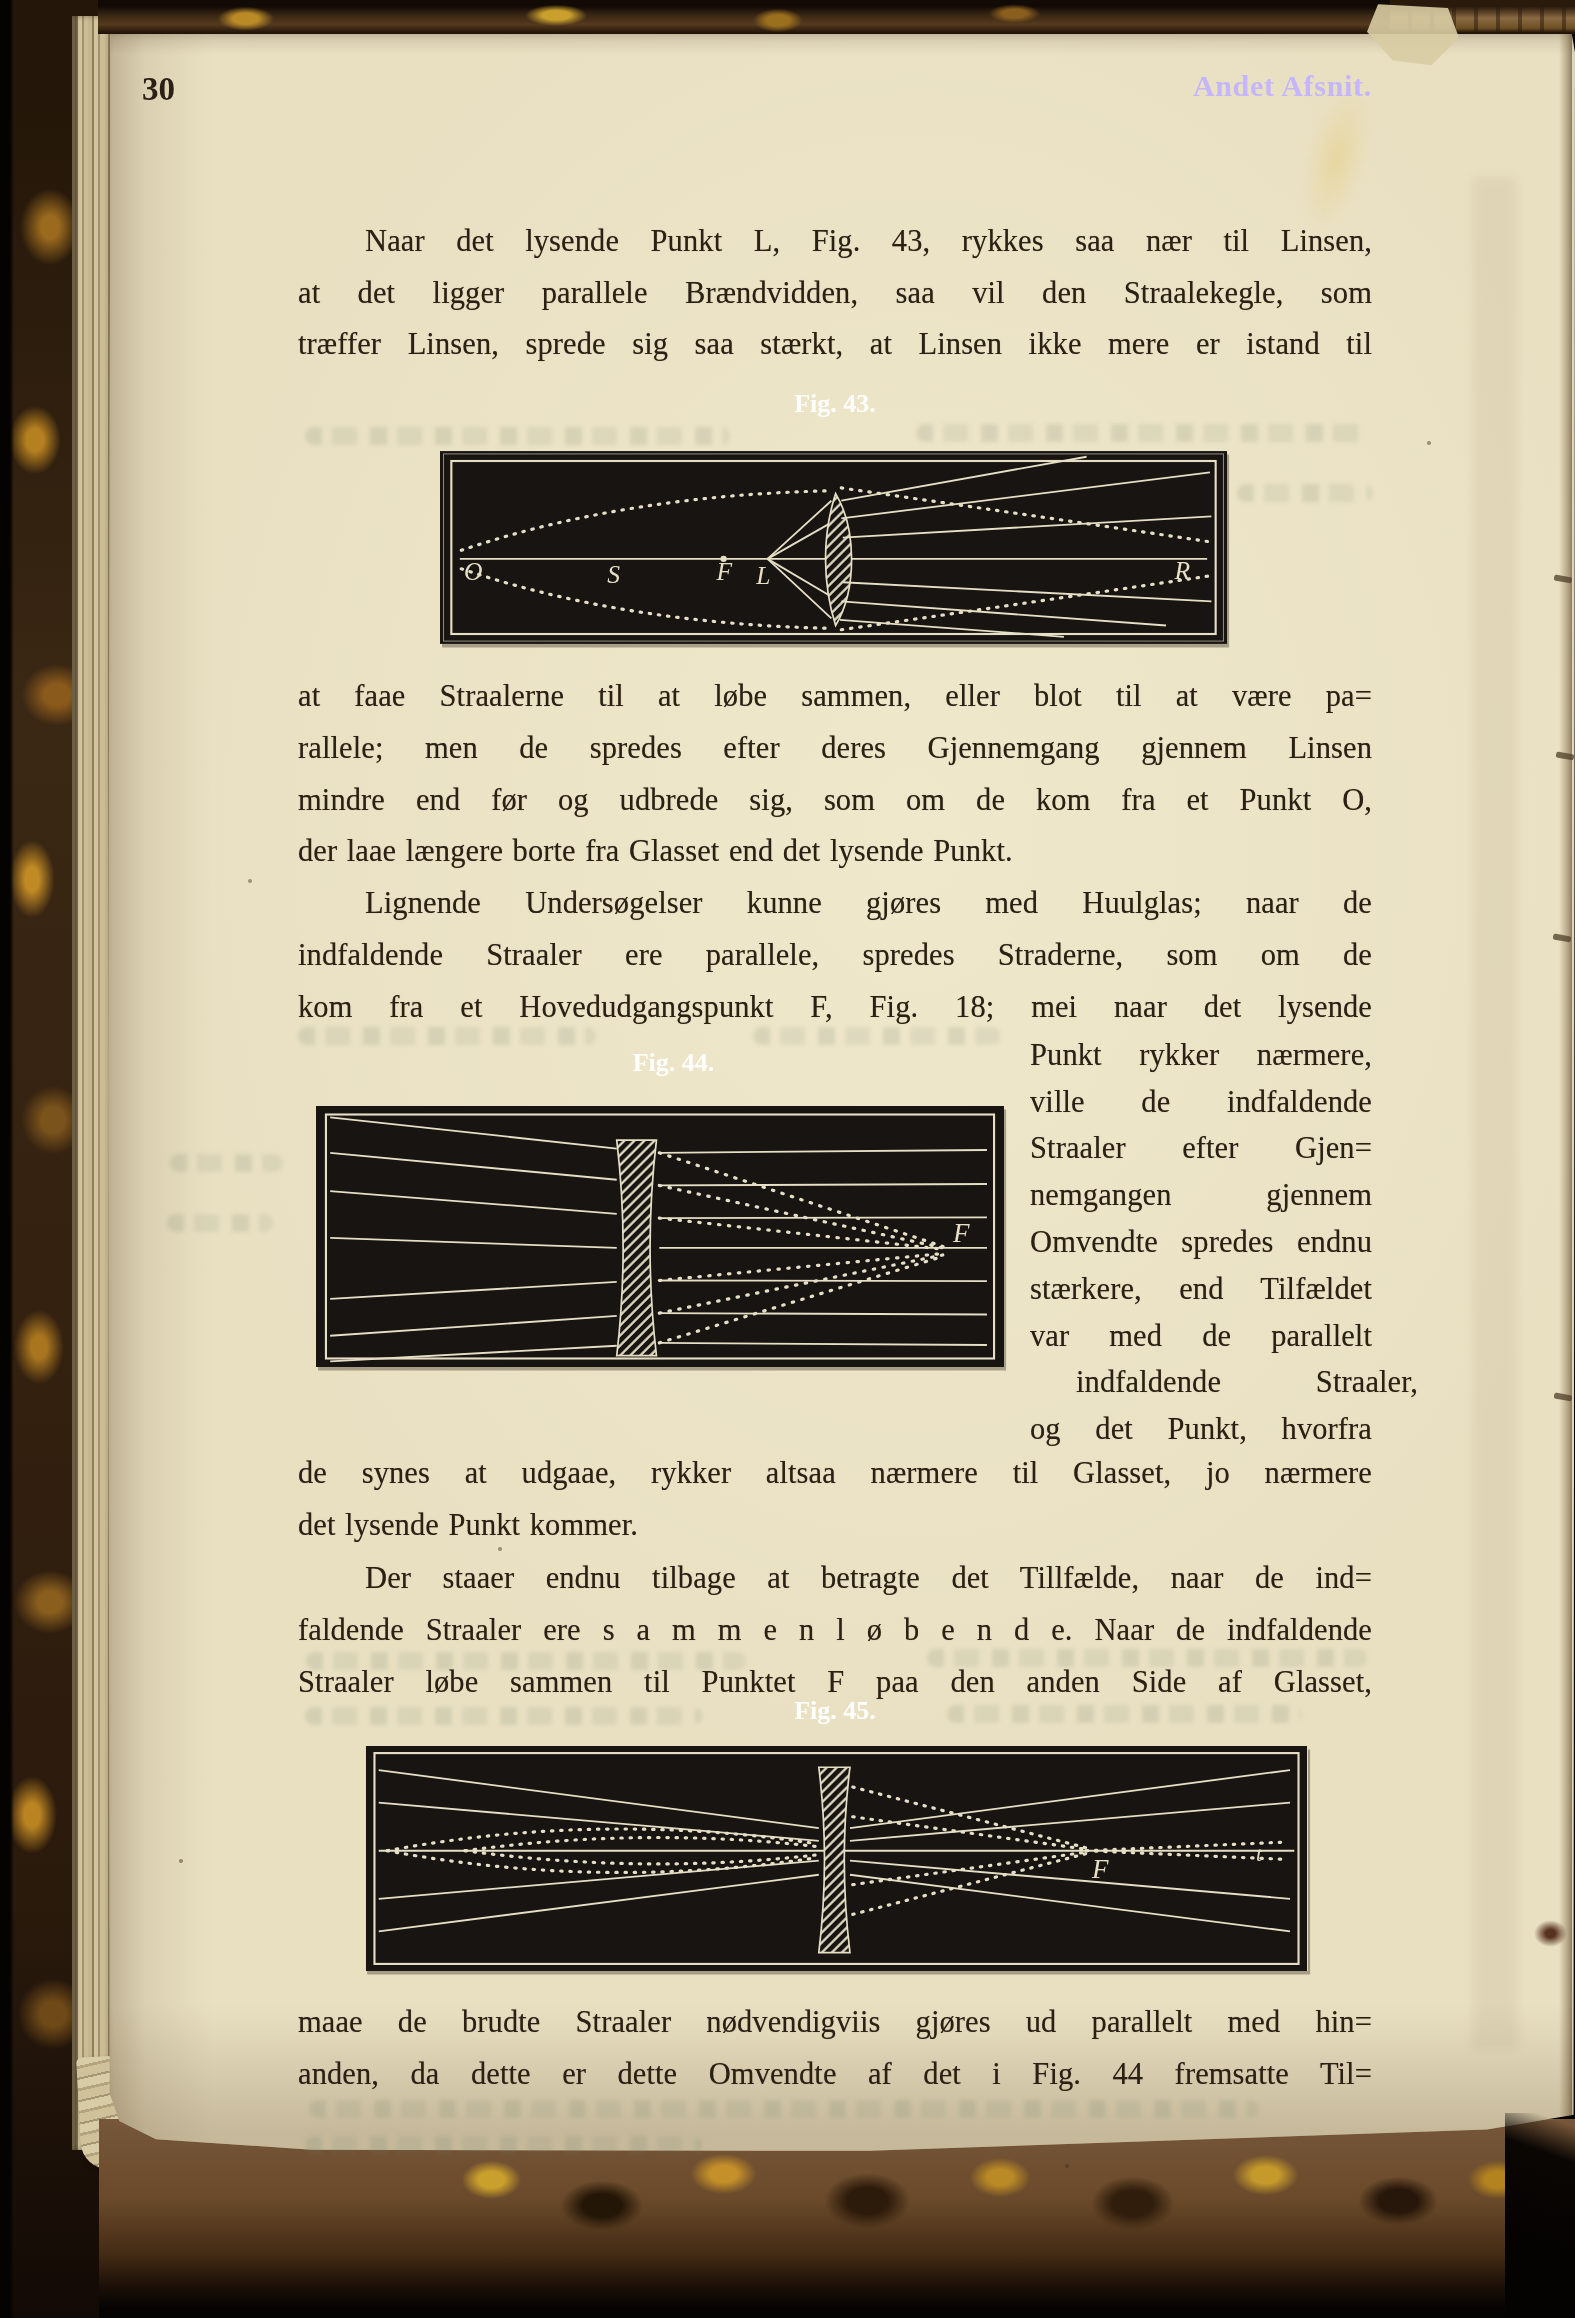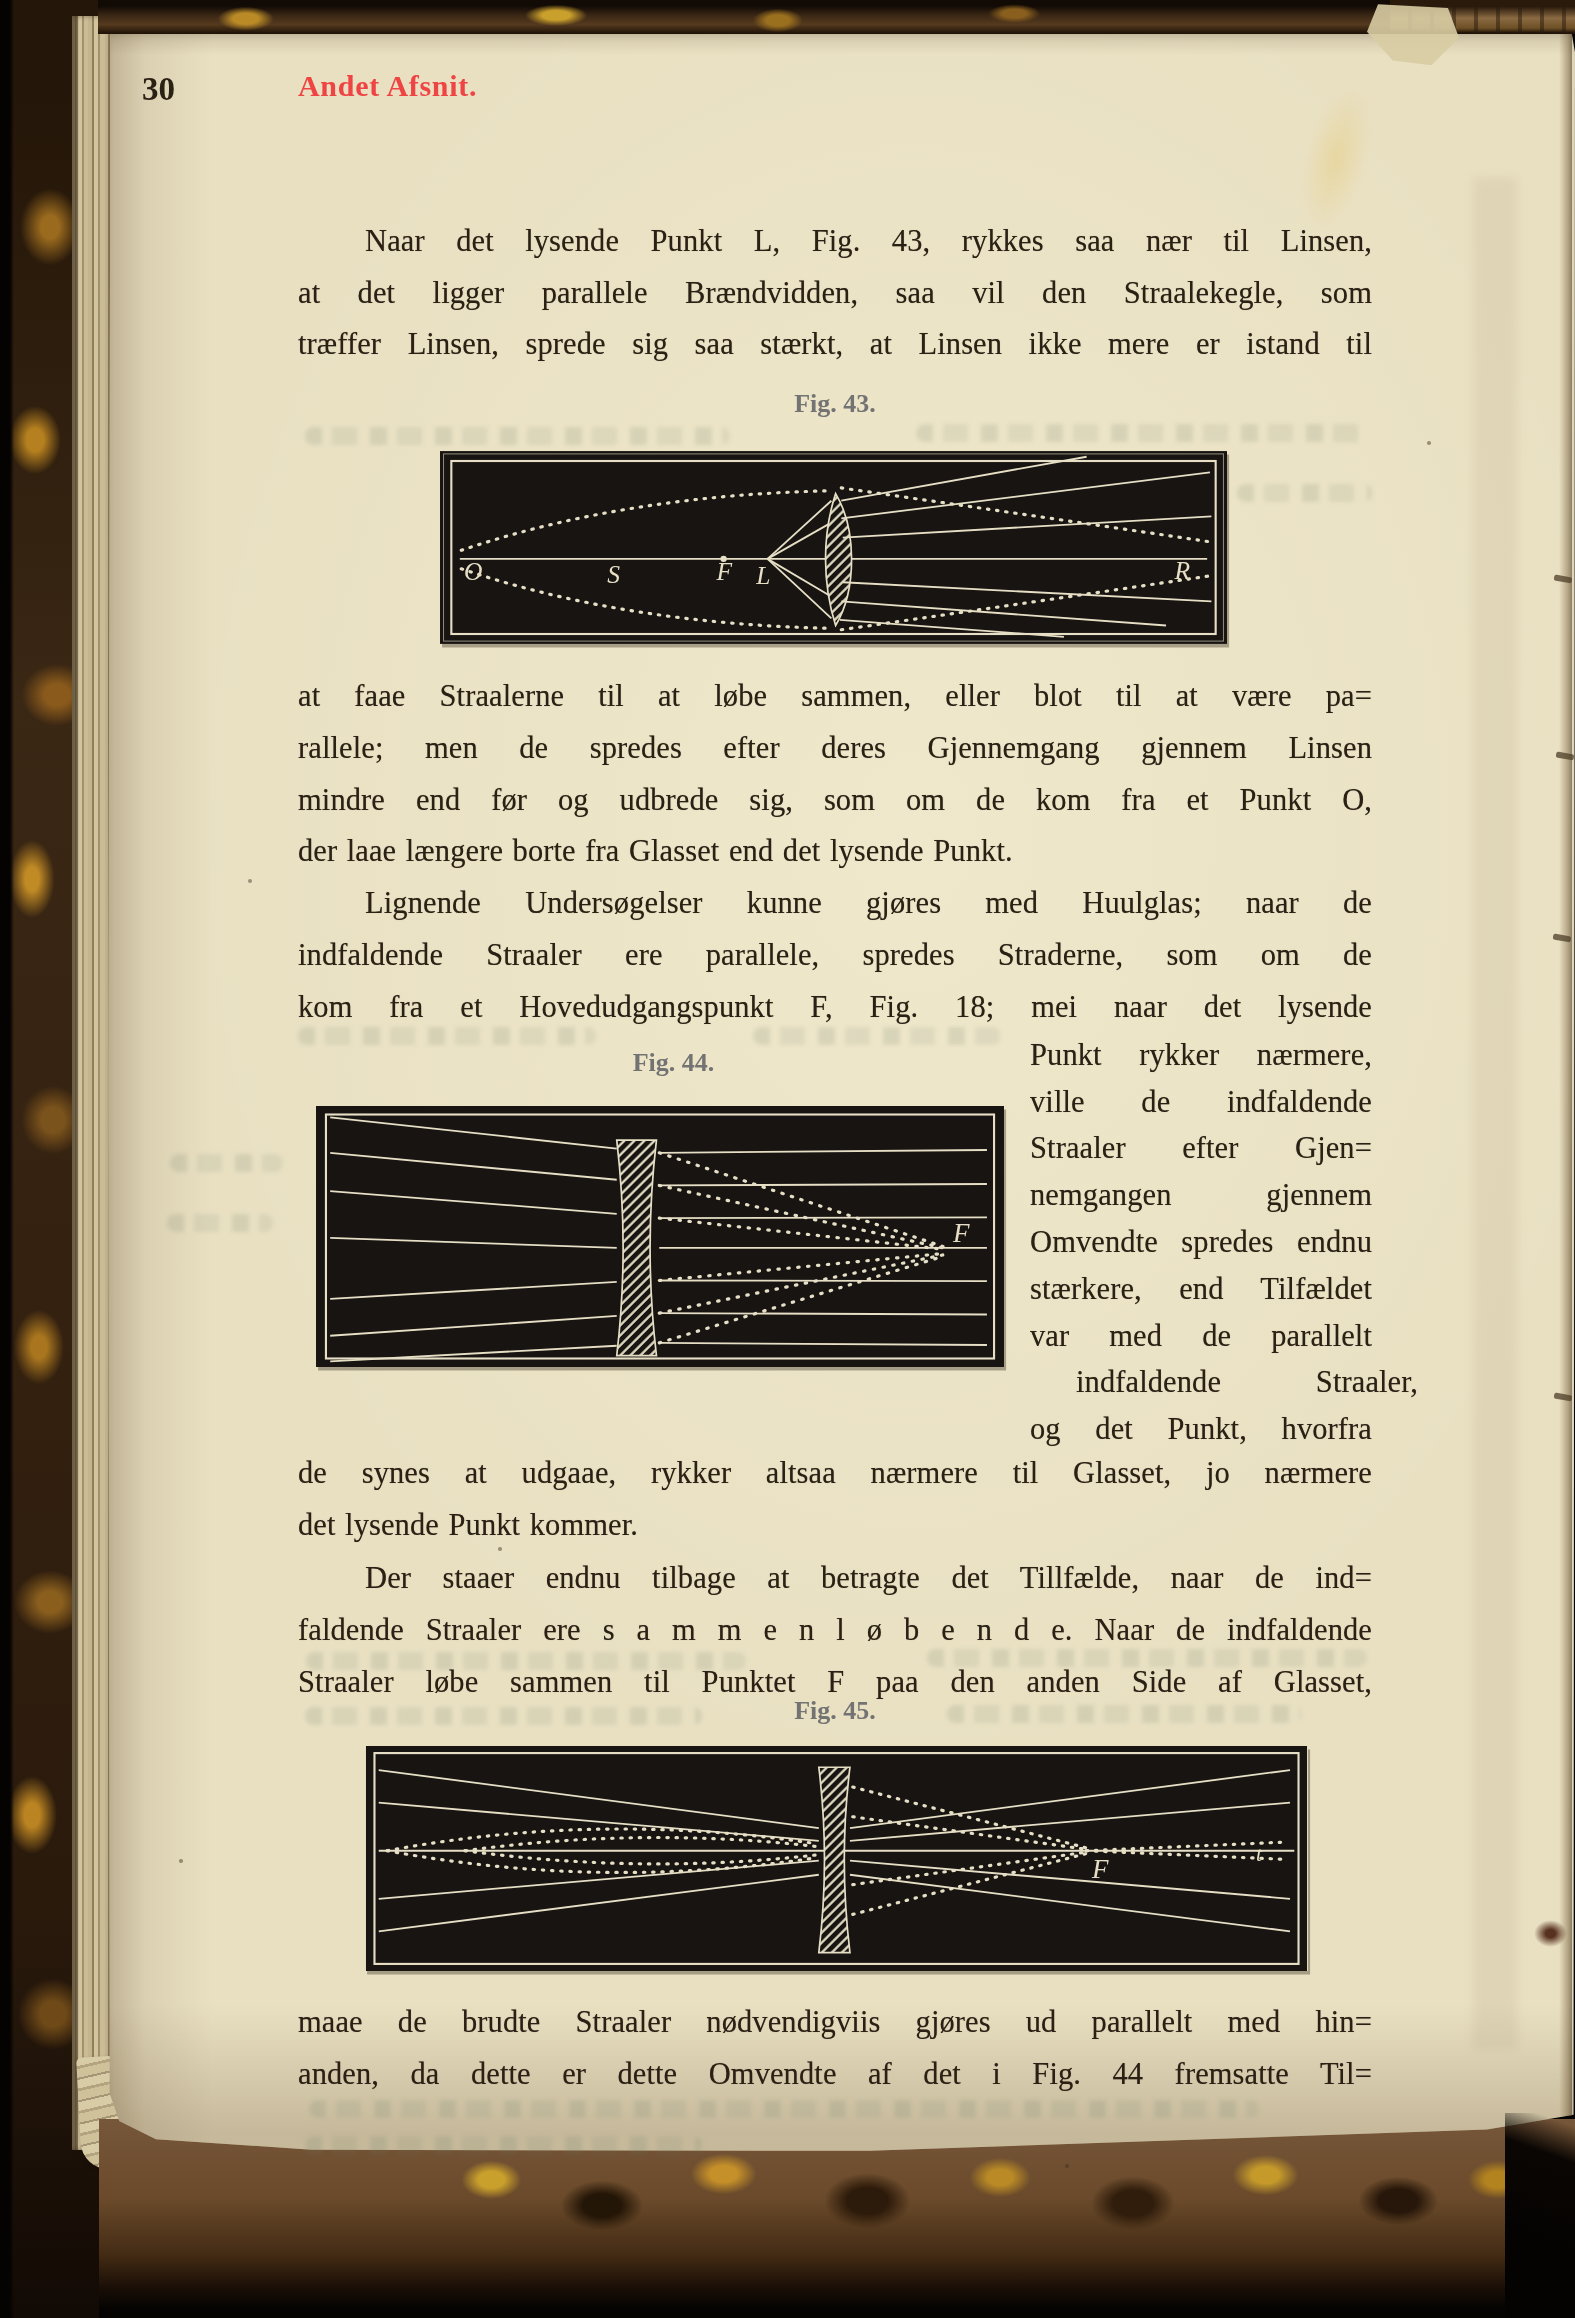--- a/index.html
+++ b/index.html
@@ -109,22 +109,22 @@
   }
   
   .tl{
     position:absolute;z-index:15;color:#2b2014;
     font-size:30.5px;font-weight:normal;line-height:43px;white-space:nowrap;
     letter-spacing:0.1px;word-spacing:1.8px;
     text-shadow:0 0 0.7px rgba(43,32,20,.45);
   }
   .tl.j{white-space:normal;text-align:justify;text-align-last:justify;height:44px;overflow:hidden;}
   .pageno{position:absolute;z-index:15;color:#2b2014;font-size:33px;font-weight:bold;}
-  .rhead{position:absolute;z-index:15;color:#ef4444;font-size:30px;font-weight:bold;text-align:left;letter-spacing:0.7px;}
-  .figcap{position:absolute;z-index:15;color:#737373;font-size:26px;font-weight:bold;text-align:center;}
+  .rhead{position:absolute;z-index:15;color:#c4b5fd;font-size:30px;font-weight:bold;text-align:right;letter-spacing:0.7px;}
+  .figcap{position:absolute;z-index:15;color:#ffffff;font-size:26px;font-weight:bold;text-align:center;}
   
   .fig{position:absolute;z-index:14;box-shadow:2.1px 3.5px 0 rgba(40,30,18,.35);}
   .fig svg{display:block;}
 </style>
 </head>
 <body>
 
 <div class="cover-left"></div>
 <div class="spine-pages"></div>
 <div class="stack-bl"></div>

